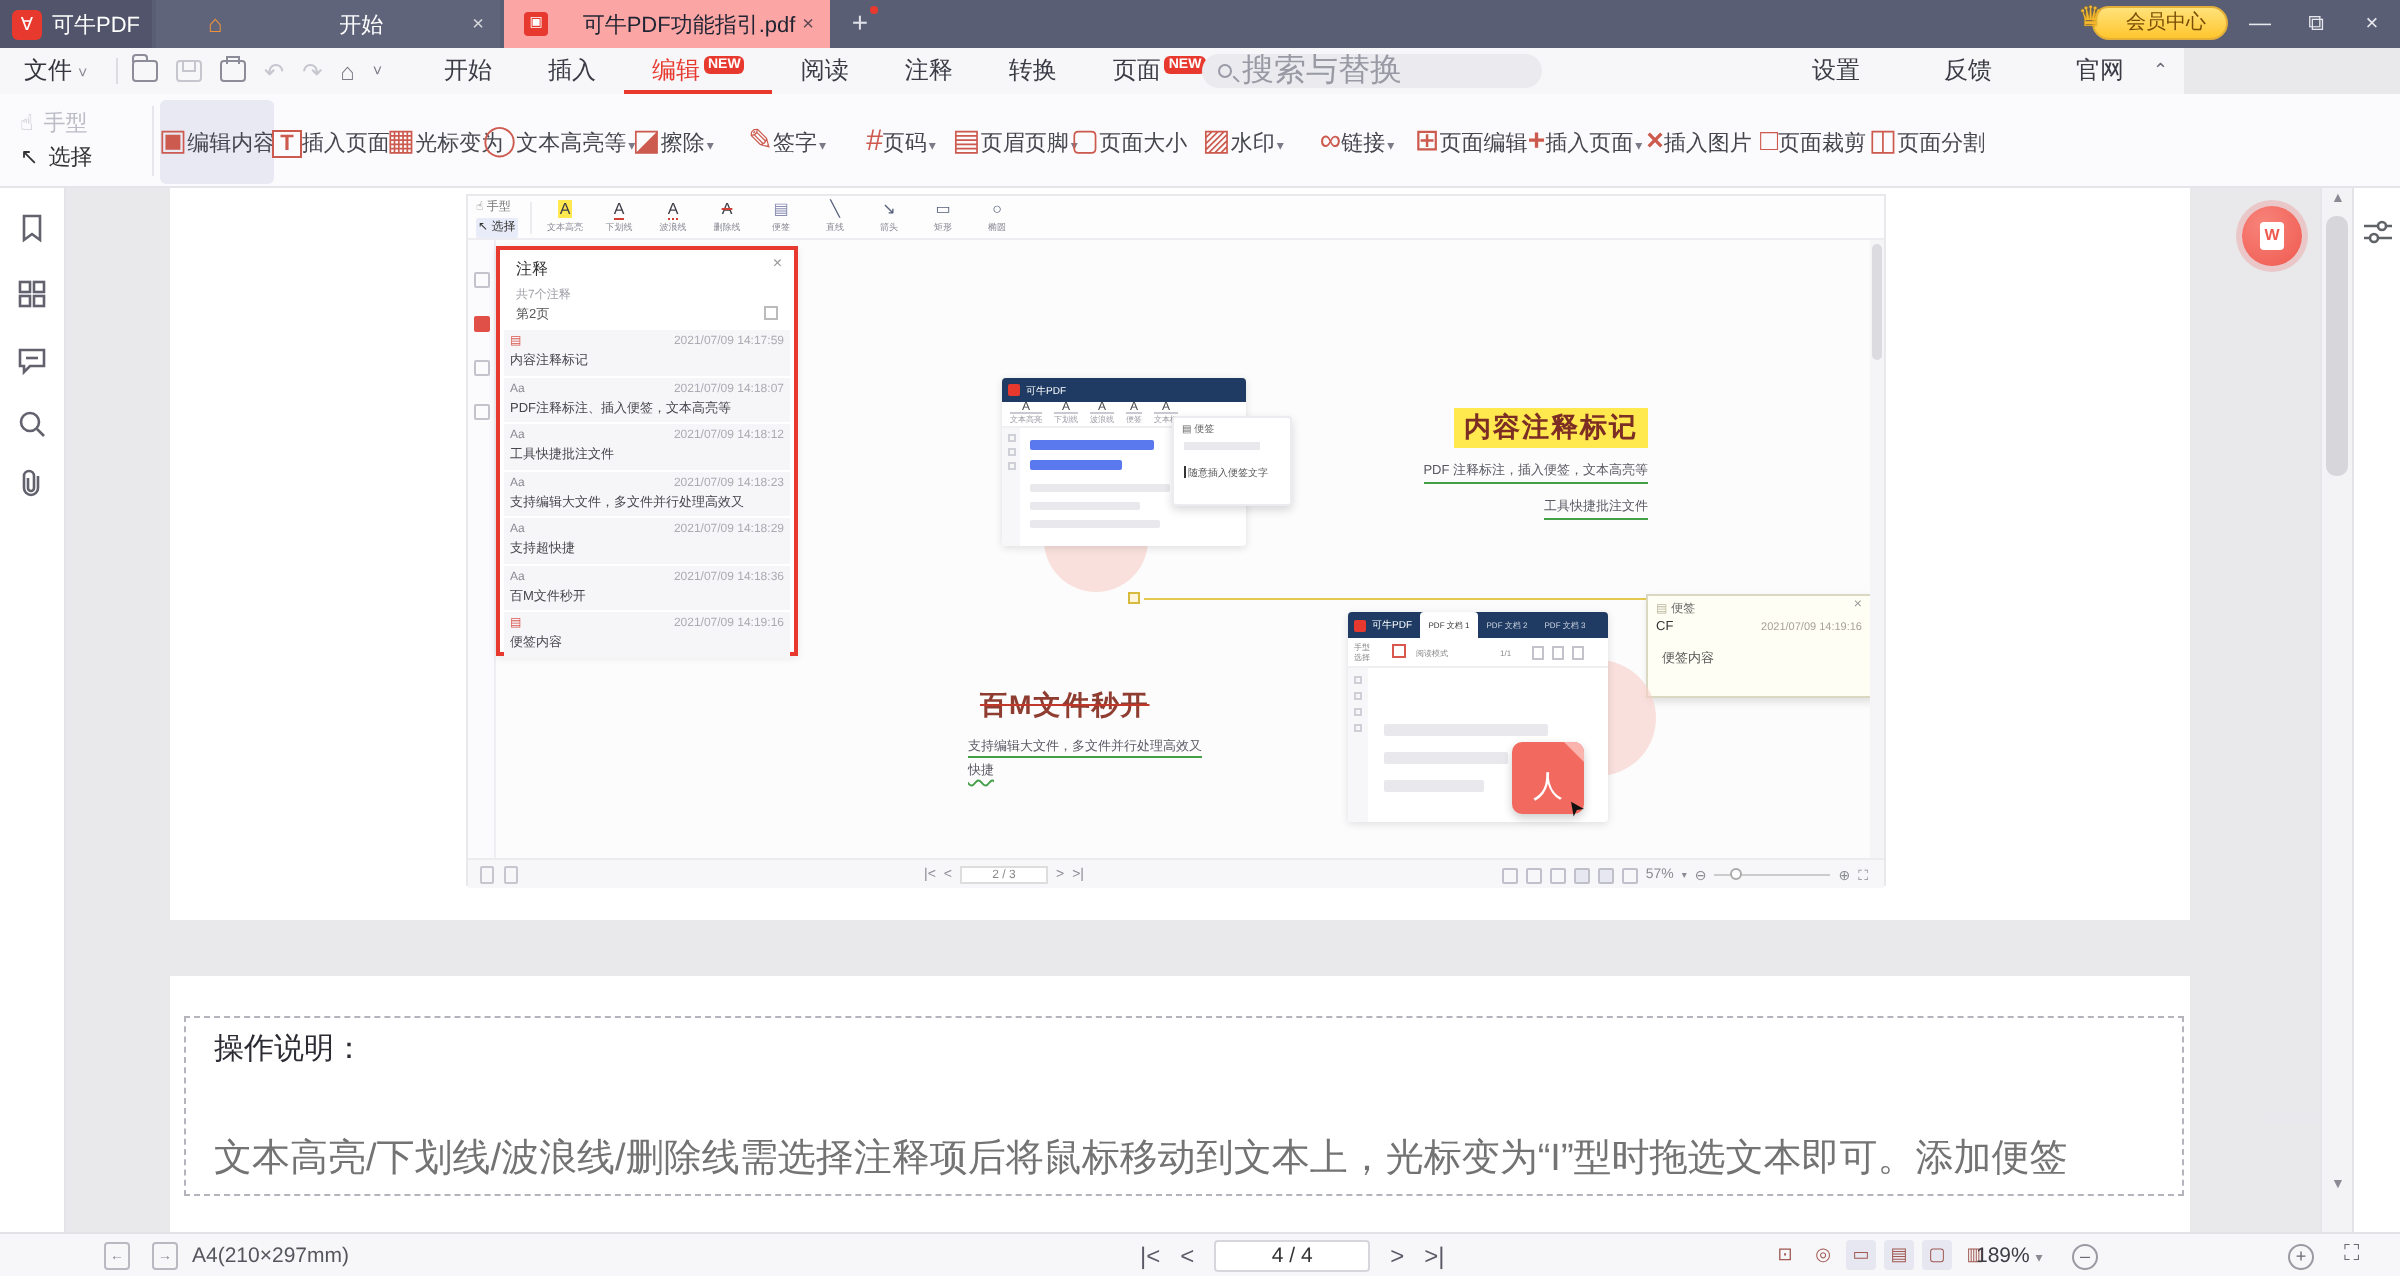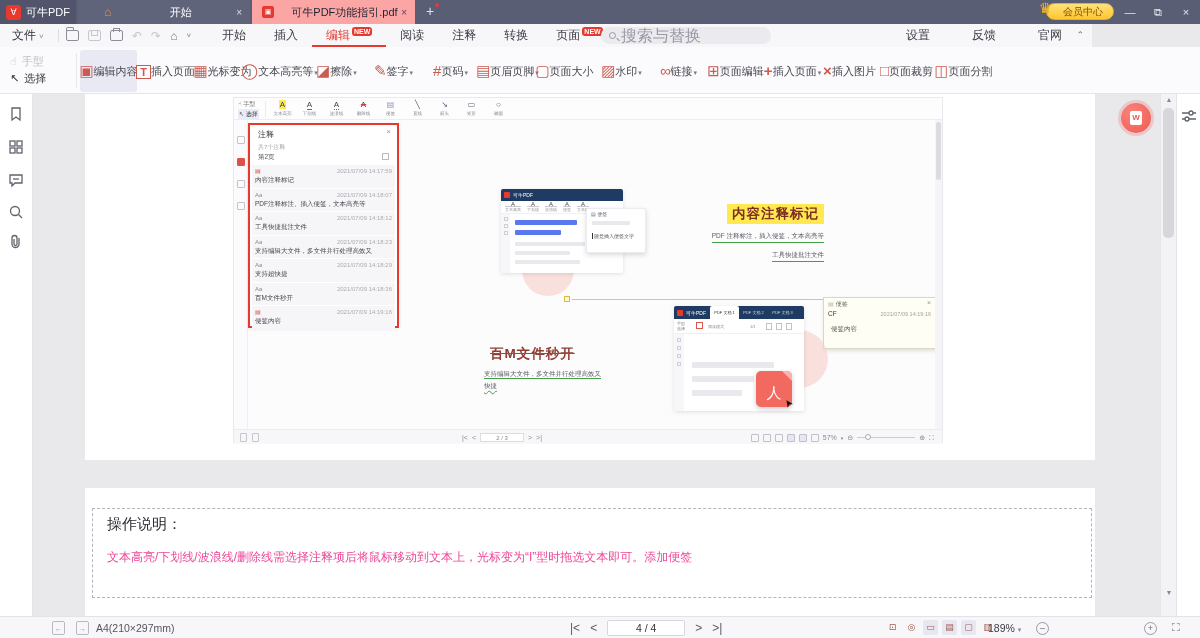--- a/index.html
+++ b/index.html
@@ -83,21 +83,21 @@
 
   
   .lsidebar{position:absolute;left:0;top:94px;width:33px;height:522px;background:#fff;border-right:1px solid #e4e4e8}
   .sico{position:absolute;left:8px}
 
   
   .page1{position:absolute;left:85px;top:94px;width:1010px;height:366px;background:#fff}
   .page2{position:absolute;left:85px;top:488px;width:1010px;height:128px;background:#fff}
   .textbox{position:absolute;left:92px;top:508px;width:1000px;height:90px;border:1px dashed #b4b4bd;background:#fff}
   .tb-head{position:absolute;left:14px;top:6px;font-size:15px;color:#2b2b33}
-  .tb-body{position:absolute;left:14px;top:40px;font-size:12px;color:#ec4899;white-space:nowrap}
+  .tb-body{position:absolute;left:14px;top:57px;font-size:19px;color:#737373;white-space:nowrap}
 
   
   .guide{position:absolute;left:233px;top:97px;width:710px;height:346px;background:#fcfcfd;border:1px solid #e9e9ed;font-family:"Liberation Sans","DejaVu Sans",sans-serif}
   .etoolbar{position:absolute;left:0;top:0;width:708px;height:22px;background:#fdfdfe;border-bottom:1px solid #ededf1}
   .ehand{position:absolute;left:4px;top:1px;font-size:6px;color:#777}
   .ehand div{height:10px;line-height:10px}
   .ehand .sel{background:#e8ecf8;border-radius:1px;padding:0 1px;color:#333}
   .ediv{position:absolute;left:31px;top:3px;width:1px;height:16px;background:#ececf0}
   .etools{position:absolute;left:35px;top:1px;display:flex}
   .etool{width:27px;text-align:center}

